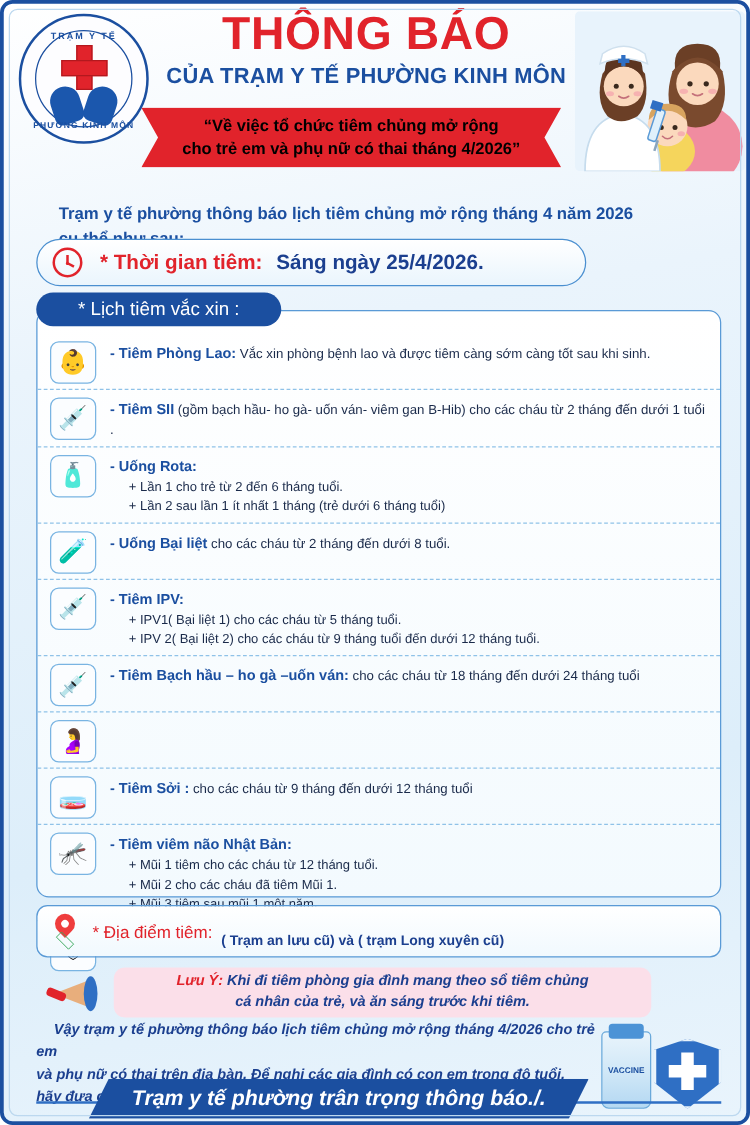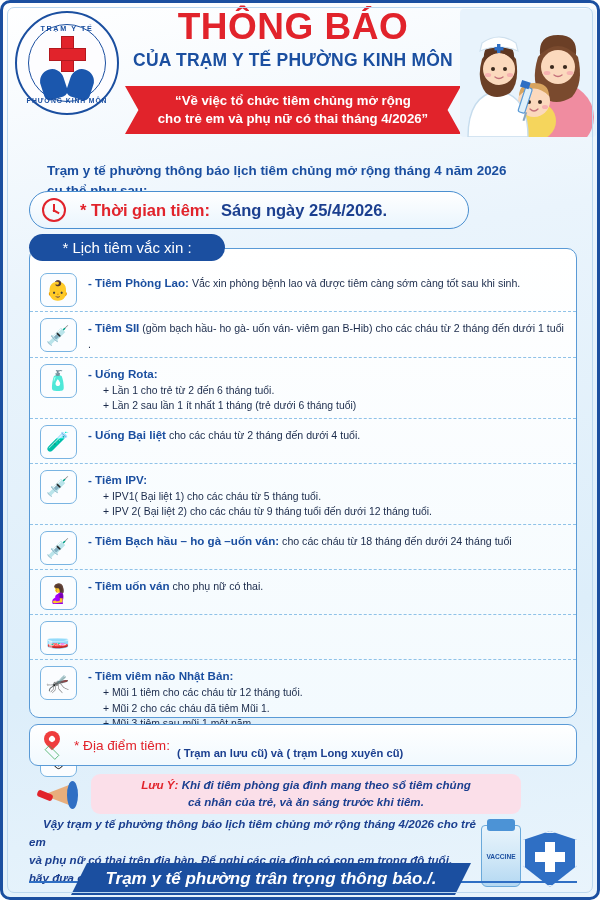--- a/index.html
+++ b/index.html
@@ -54,22 +54,22 @@
   .title-main {
     position:absolute; left:120px; top:5px; width:340px; text-align:center;
     font-size:37px; font-weight:bold; color:#e1232b; letter-spacing:0.5px;
     line-height:1.05;
   }
   .title-sub {
     position:absolute; left:110px; top:47px; width:360px; text-align:center;
     font-size:17.5px; font-weight:bold; color:#1b4fa0; letter-spacing:0.2px;
   }
   .ribbon {
-    position:absolute; left:122px; top:83px; width:336px; height:48px;
-    background:#e1232b; color:#ffffff;
+    position:absolute; left:110px; top:83px; width:336px; height:48px;
+    background:#e1232b; color:#000000;
     display:flex; flex-direction:column; align-items:center; justify-content:center;
     font-size:13.2px; font-weight:bold; line-height:1.4;
     clip-path:polygon(0 0, 100% 0, 96% 50%, 100% 100%, 0 100%, 4% 50%);
     text-align:center;
   }
 
   .nurse { position:absolute; right:7px; top:6px; width:136px; height:128px; overflow:hidden; border-radius:4px; }
 
   
   .intro {
@@ -279,36 +279,36 @@
         <div class="row">
           <div class="icon-cell">💉</div>
           <div class="txt-cell"><span class="vname">- Tiêm SII</span> <span class="vdesc">(gồm bạch hầu- ho gà- uốn ván- viêm gan B-Hib) cho các cháu từ 2 tháng đến dưới 1 tuổi .</span></div>
         </div>
         <div class="row">
           <div class="icon-cell">🧴</div>
           <div class="txt-cell"><span class="vname">- Uống Rota:</span><span class="subline">+ Lần 1 cho trẻ từ 2 đến 6 tháng tuổi.</span><span class="subline">+ Lần 2 sau lần 1 ít nhất 1 tháng (trẻ dưới 6 tháng tuổi)</span></div>
         </div>
         <div class="row">
           <div class="icon-cell">🧪</div>
-          <div class="txt-cell"><span class="vname">- Uống Bại liệt</span> <span class="vdesc">cho các cháu từ 2 tháng đến dưới 4 tuổi.</span></div>
+          <div class="txt-cell"><span class="vname">- Uống Bại liệt</span> <span class="vdesc">cho các cháu từ 2 tháng đến dưới 8 tuổi.</span></div>
         </div>
         <div class="row">
           <div class="icon-cell">💉</div>
           <div class="txt-cell"><span class="vname">- Tiêm IPV:</span><span class="subline">+ IPV1( Bại liệt 1) cho các cháu từ 5 tháng tuổi.</span><span class="subline">+ IPV 2( Bại liệt 2) cho các cháu từ 9 tháng tuổi đến dưới 12 tháng tuổi.</span></div>
         </div>
         <div class="row">
           <div class="icon-cell">💉</div>
           <div class="txt-cell"><span class="vname">- Tiêm Bạch hầu – ho gà –uốn ván:</span> <span class="vdesc">cho các cháu từ 18 tháng đến dưới 24 tháng tuổi</span></div>
         </div>
         <div class="row">
           <div class="icon-cell">🤰</div>
-          <div class="txt-cell"><span class="vname">- Tiêm uốn ván</span> <span class="vdesc">cho phụ nữ có thai.</span></div>
         </div>
         <div class="row">
           <div class="icon-cell">🧫</div>
+          <div class="txt-cell"><span class="vname">- Tiêm Sởi :</span> <span class="vdesc">cho các cháu từ 9 tháng đến dưới 12 tháng tuổi</span></div>
         </div>
         <div class="row">
           <div class="icon-cell">🦟</div>
           <div class="txt-cell"><span class="vname">- Tiêm viêm não Nhật Bản:</span><span class="subline">+ Mũi 1 tiêm cho các cháu từ 12 tháng tuổi.</span><span class="subline">+ Mũi 2 cho các cháu đã tiêm Mũi 1.</span><span class="subline">+ Mũi 3 tiêm sau mũi 1 một năm.</span></div>
         </div>
         <div class="row">
           <div class="icon-cell">🛡</div>
           <div class="txt-cell"><span class="vname">- Tiêm Sởi- Rubella :</span> <span class="vdesc">cho các cháu từ 18 tháng đến 24 tháng tuổi</span></div>
         </div>
       </div>

